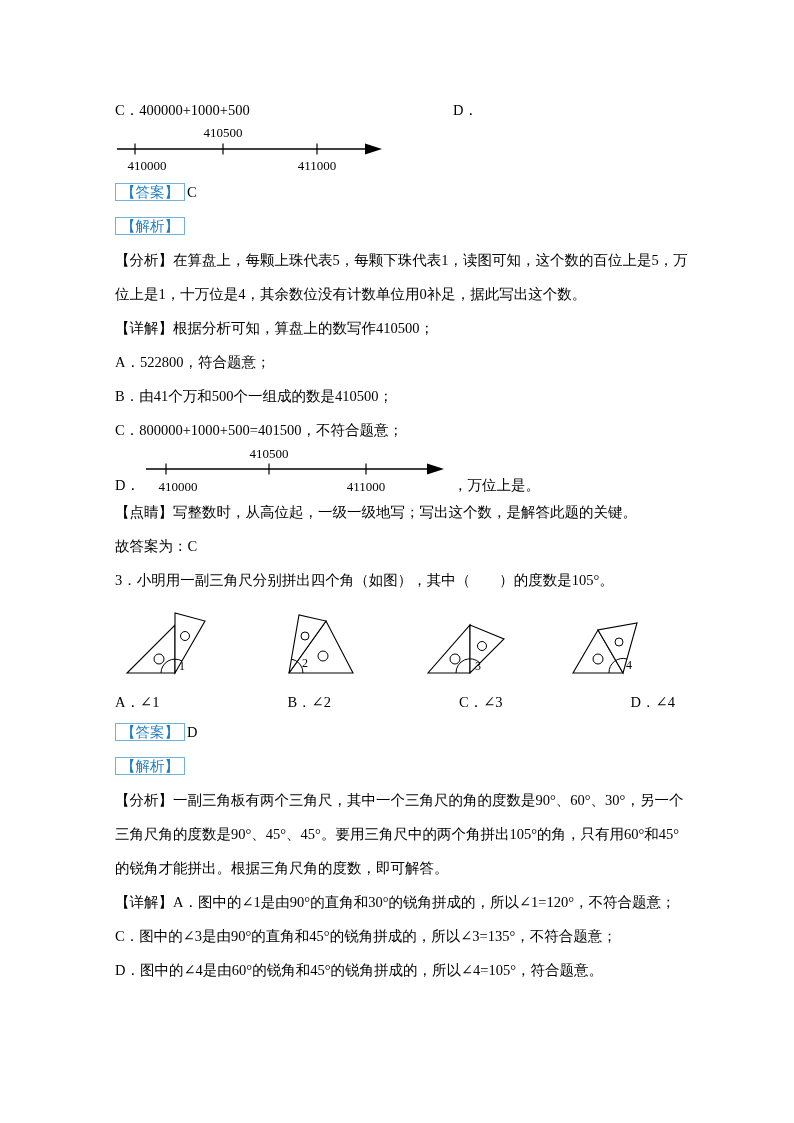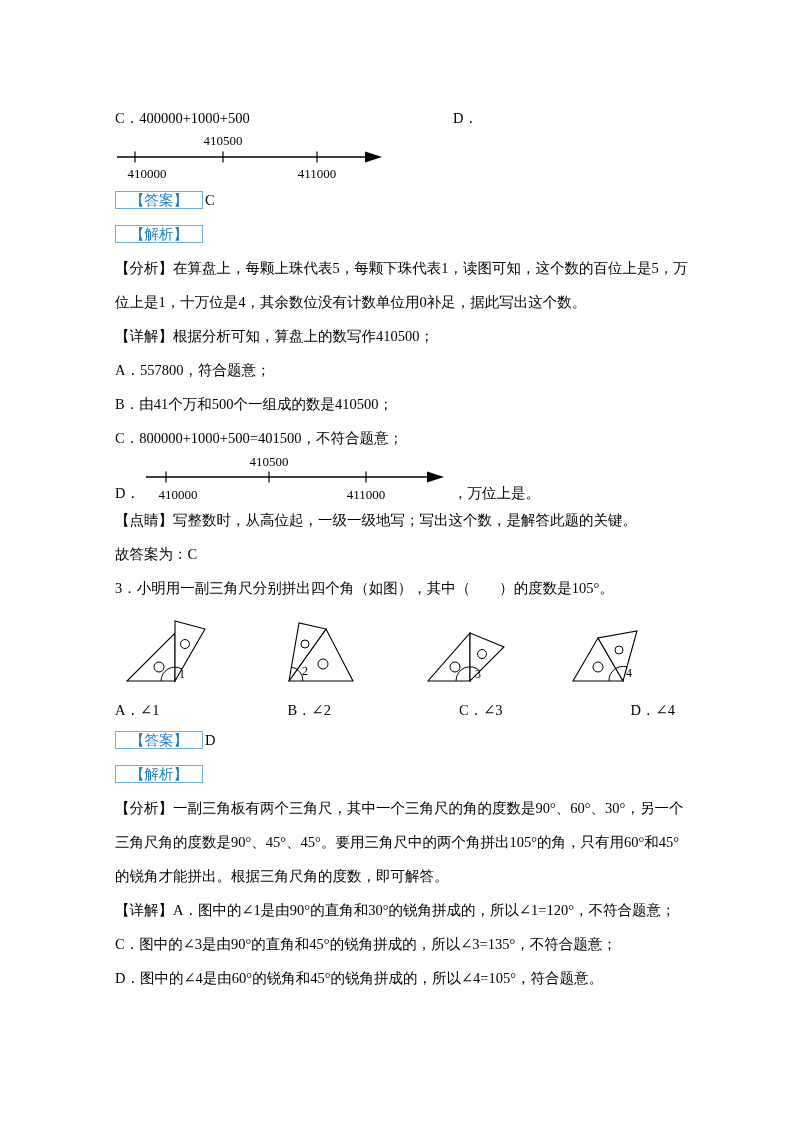--- a/index.html
+++ b/index.html
@@ -8,24 +8,24 @@
     width:794px; height:1123px; overflow:hidden;
     font-family:"Liberation Serif","DejaVu Serif",serif;
     font-size:14.5px; color:#000;
   }
   .page { padding:95px 105px 0 115px; }
   .para { line-height:34px; margin:0; }
   .bold { font-weight:normal; }
   .blue-label {
     color:#1f7ec2;
     border:1px solid #6fb3dd;
-    padding:0 14px;
+    padding:0 5px;
     margin-right:2px;
   }
-  .cd-row { position:relative; line-height:30px;margin-top:8px; }
+  .cd-row { position:relative; line-height:30px; }
   .opt-d { position:absolute; left:338px; top:0; }
   .nl-wrap { height:50px; }
   .nl-text { font-size:13px; fill:#000; }
   .d-row { display:flex; align-items:flex-end; height:48px; }
   .d-row span { line-height:20px; }
   .d-row svg { margin:0 4px; }
   .figures {
     display:flex; justify-content:space-between;
     width:545px; height:84px; margin:4px 0 4px 8px;
   }
@@ -62,21 +62,21 @@
   </div>
 
   <p class="para"><span class="blue-label">【答案】</span><span>C</span></p>
 
   <p class="para"><span class="blue-label">【解析】</span></p>
 
   <p class="para"><span class="bold">【分析】</span><span>在算盘上，每颗上珠代表5，每颗下珠代表1，读图可知，这个数的百位上是5，万位上是1，十万位是4，其余数位没有计数单位用0补足，据此写出这个数。</span></p>
 
   <p class="para"><span class="bold">【详解】</span><span>根据分析可知，算盘上的数写作410500；</span></p>
 
-  <p class="para">A．557800，符合题意；</p>
+  <p class="para">A．522800，符合题意；</p>
   <p class="para">B．由41个万和500个一组成的数是410500；</p>
   <p class="para">C．800000+1000+500=401500，不符合题意；</p>
 
   <div class="d-row">
     <span>D．</span>
     <svg width="305" height="48" viewBox="0 0 305 48">
       <text class="nl-text" x="125" y="11" text-anchor="middle">410500</text>
       <line x1="2" y1="22" x2="285" y2="22" stroke="#000" stroke-width="1.4"></line>
       <polygon points="283,16.5 300,22 283,27.5" fill="#000"></polygon>
       <line x1="22" y1="16.5" x2="22" y2="27.5" stroke="#000" stroke-width="1.2"></line>

